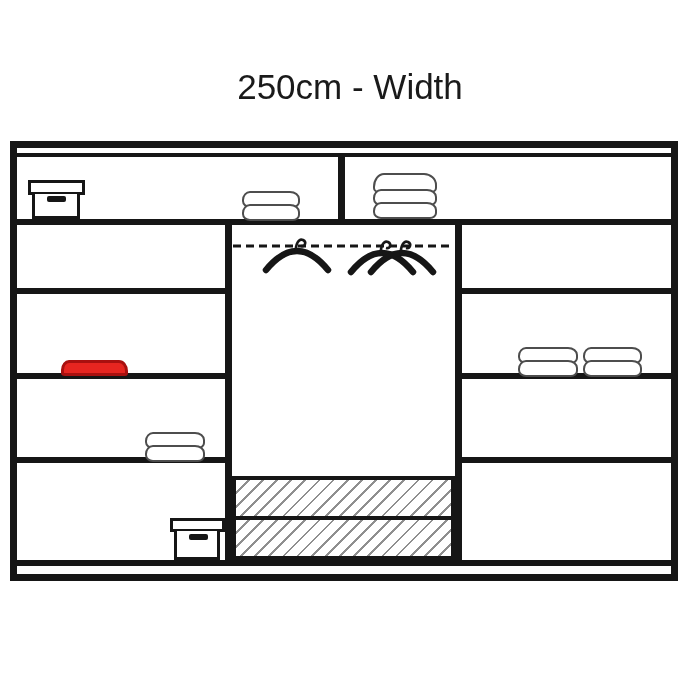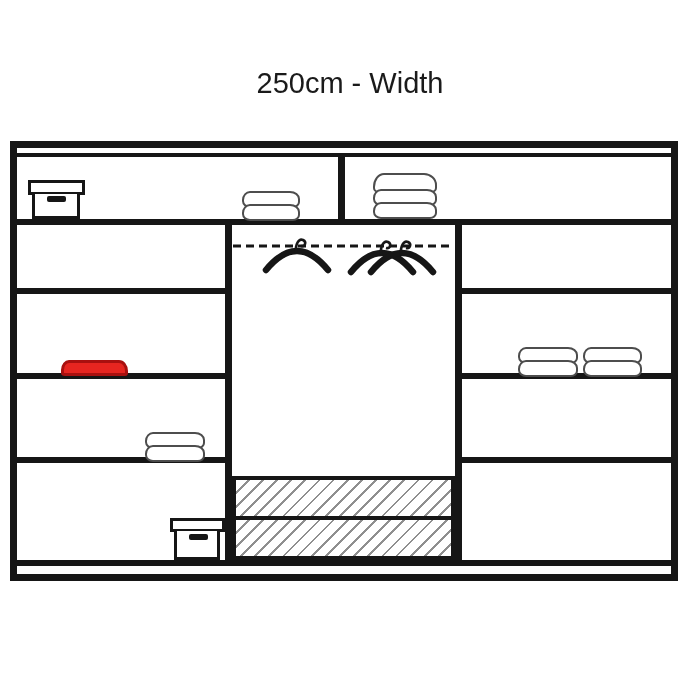--- a/index.html
+++ b/index.html
@@ -11,21 +11,21 @@
     --hatch:#8f8f8f;
   }
   html,body{margin:0;padding:0;}
   body{
     width:700px;height:700px;position:relative;overflow:hidden;
     background:var(--background);
     font-family:"Liberation Sans", sans-serif;
   }
   .title{
     position:absolute;left:0;top:67px;width:700px;text-align:center;
-    font-size:29px;color:#1a1a1a;letter-spacing:0px;
+    font-size:35px;color:#1a1a1a;letter-spacing:0px;
   }
   
   .frame{
     position:absolute;left:10px;top:141px;width:668px;height:440px;
     border:7px solid var(--line);box-sizing:border-box;background:#fff;
   }
   .interior{position:absolute;left:0;top:0;width:654px;height:426px;}
   .hline,.vline{position:absolute;background:var(--line);}
   
   .drawers{

